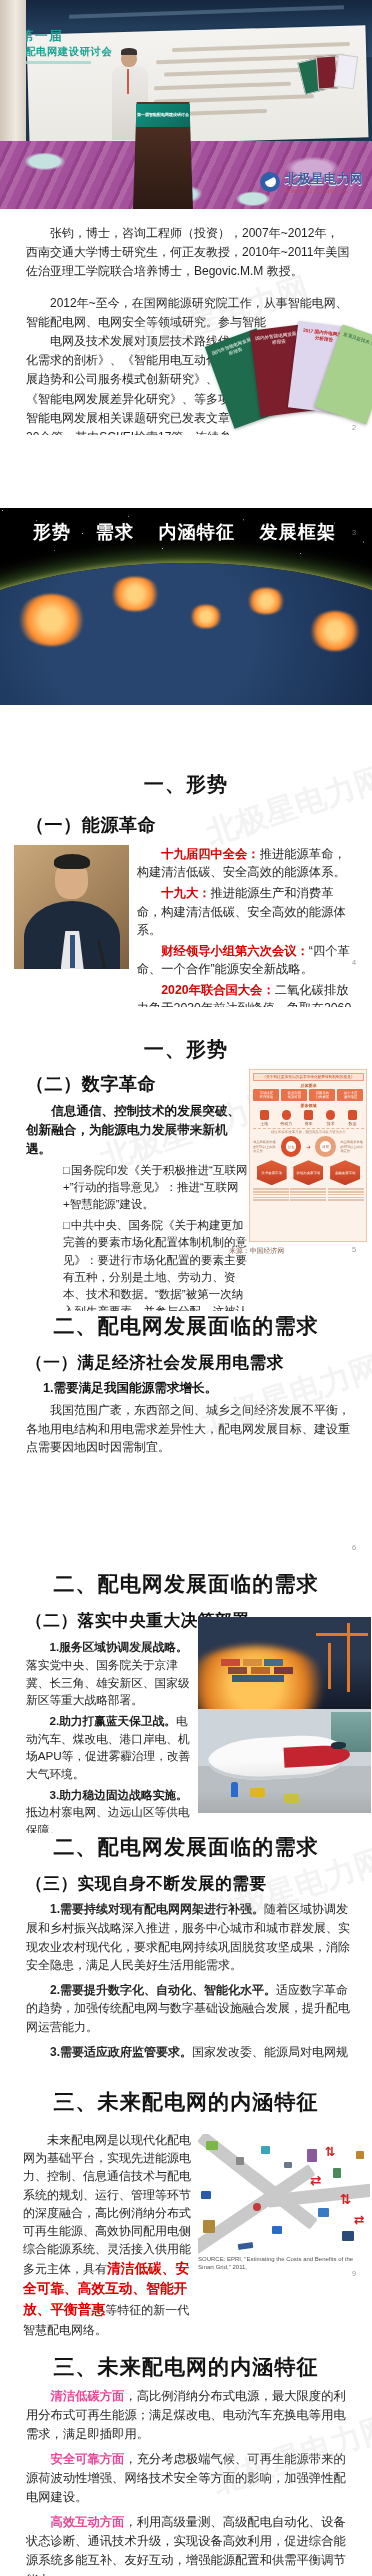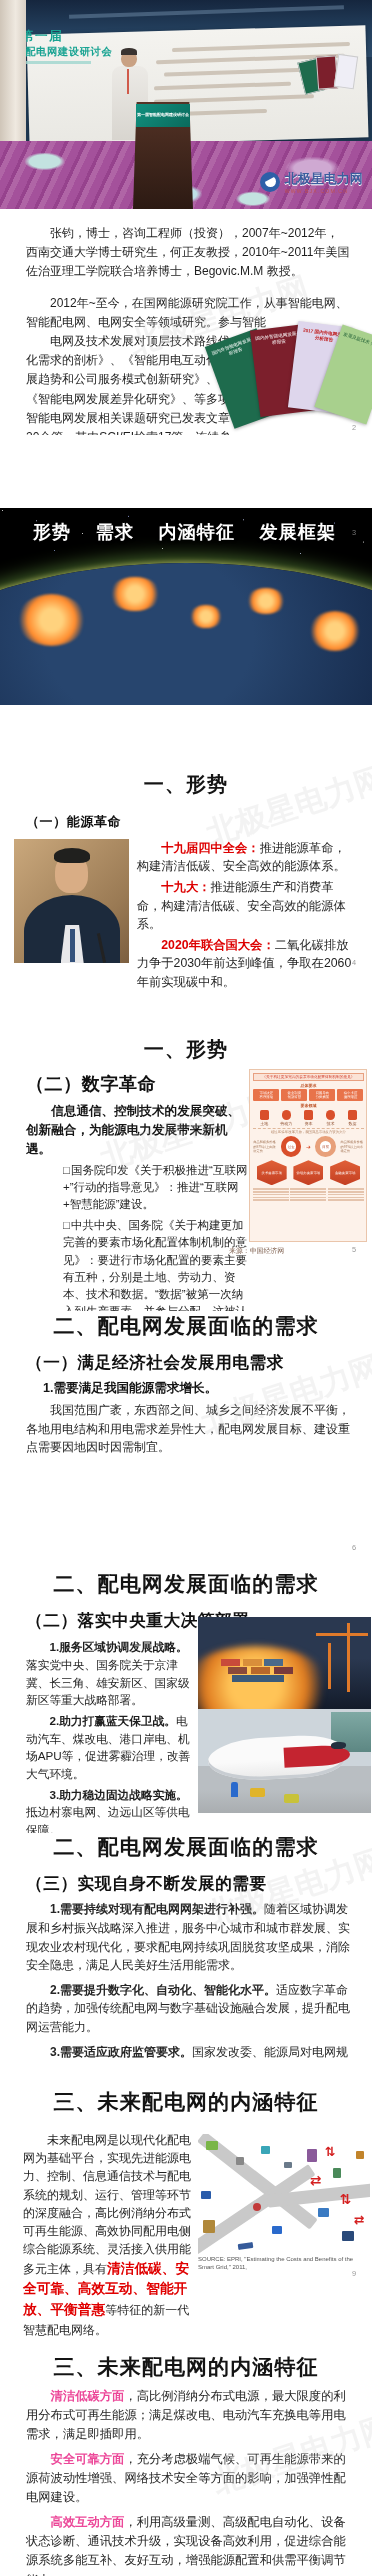--- a/index.html
+++ b/index.html
@@ -67,21 +67,21 @@
     box-shadow:0 -5.7px 19.5px rgba(140,210,90,.55),0 -1.7px 5.7px rgba(255,200,120,.5);}
   .cl{position:absolute;border-radius:50%;filter:blur(1.1px);background:radial-gradient(circle,#ffd27e 0 25%,#ff8c2e 55%,transparent 75%);}
   .stars{position:absolute;left:2.3px;top:2.3px;width:1.1px;height:1.1px;background:#fff;border-radius:50%;
     box-shadow:34px 10.3px #cfd8ff,80px 23px #fff,126px 5.7px #aab8ff,189px 17px #fff,241px 9.2px #cfd8ff,286px 24px #fff,332px 12.6px #aab8ff,361px 31.5px #fff,52px 40px #8fa0d0,160px 38px #fff,298px 43px #cfd8ff;}
   .toc-nav{position:absolute;left:0;top:11.5px;width:372px;display:flex;justify-content:space-between;padding:0 36px 0 33px;}
   .toc-nav span{font-size:18px;font-weight:bold;color:#fff;text-shadow:0 0 3.4px rgba(0,0,0,.8);letter-spacing:1.1px;}
 
   
   .energy{height:302px;}
   .energy .sec-title{padding-top:66px;}
-  .energy .sub-head{margin-top:15px;font-size:13px;}
+  .energy .sub-head{margin-top:15px;font-size:18px;}
   .en-row{display:flex;margin:8px 13.7px 0 13.7px;}
   .xi{flex:none;width:115px;height:124px;background:linear-gradient(135deg,#caa87c,#9a7a54 70%,#7c5f40);position:relative;overflow:hidden;}
   .xi-suit{position:absolute;left:10.3px;bottom:-4.6px;width:96px;height:73px;background:#1c2a3c;border-radius:50% 50% 0 0;}
   .xi-shirt{position:absolute;left:47px;bottom:0;width:23px;height:38px;background:#e8e8ea;clip-path:polygon(20% 0,80% 0,100% 100%,0 100%);}
   .xi-tie{position:absolute;left:56px;bottom:1.1px;width:5.7px;height:33px;background:#35527c;}
   .xi-head{position:absolute;left:41px;top:15px;width:33px;height:39px;background:#d9ad85;border-radius:46% 46% 42% 42%;}
   .xi-hair{position:absolute;left:40px;top:9.2px;width:36px;height:15px;background:#20201e;border-radius:50% 50% 30% 30%;}
   .xi-mic{position:absolute;left:86px;bottom:0;width:2.9px;height:30px;background:#222;transform:rotate(-12deg);}
   .en-text{margin-left:8px;}
   .en-text p{font-size:12.3px;line-height:1.5;color:#1f1f1f;text-indent:2em;margin:0 2.3px 2.3px 0;}
@@ -236,20 +236,21 @@
       <div class="xi-suit"></div>
       <div class="xi-shirt"></div>
       <div class="xi-tie"></div>
       <div class="xi-head"></div>
       <div class="xi-hair"></div>
       <div class="xi-mic"></div>
     </div>
     <div class="en-text">
       <p><span class="lead-red">十九届四中全会：</span><span>推进能源革命，构建清洁低碳、安全高效的能源体系。</span></p>
       <p><span class="lead-red">十九大：</span><span>推进能源生产和消费革命，构建清洁低碳、安全高效的能源体系。</span></p>
+      <p><span class="lead-red">财经领导小组第六次会议：</span><span>“四个革命、一个合作”能源安全新战略。</span></p>
       <p><span class="lead-red">2020年联合国大会：</span><span>二氧化碳排放力争于2030年前达到峰值，争取在2060年前实现碳中和。</span></p>
     </div>
   </div>
   <div class="pgnum" style="bottom:40px">4</div>
 </div>
 
 <div class="sec digital">
   <div class="wm" style="left:97px;top:103px">北极星电力网</div>
   <div class="sec-title">一、形势</div>
   <div class="sub-head">（二）数字革命</div>

